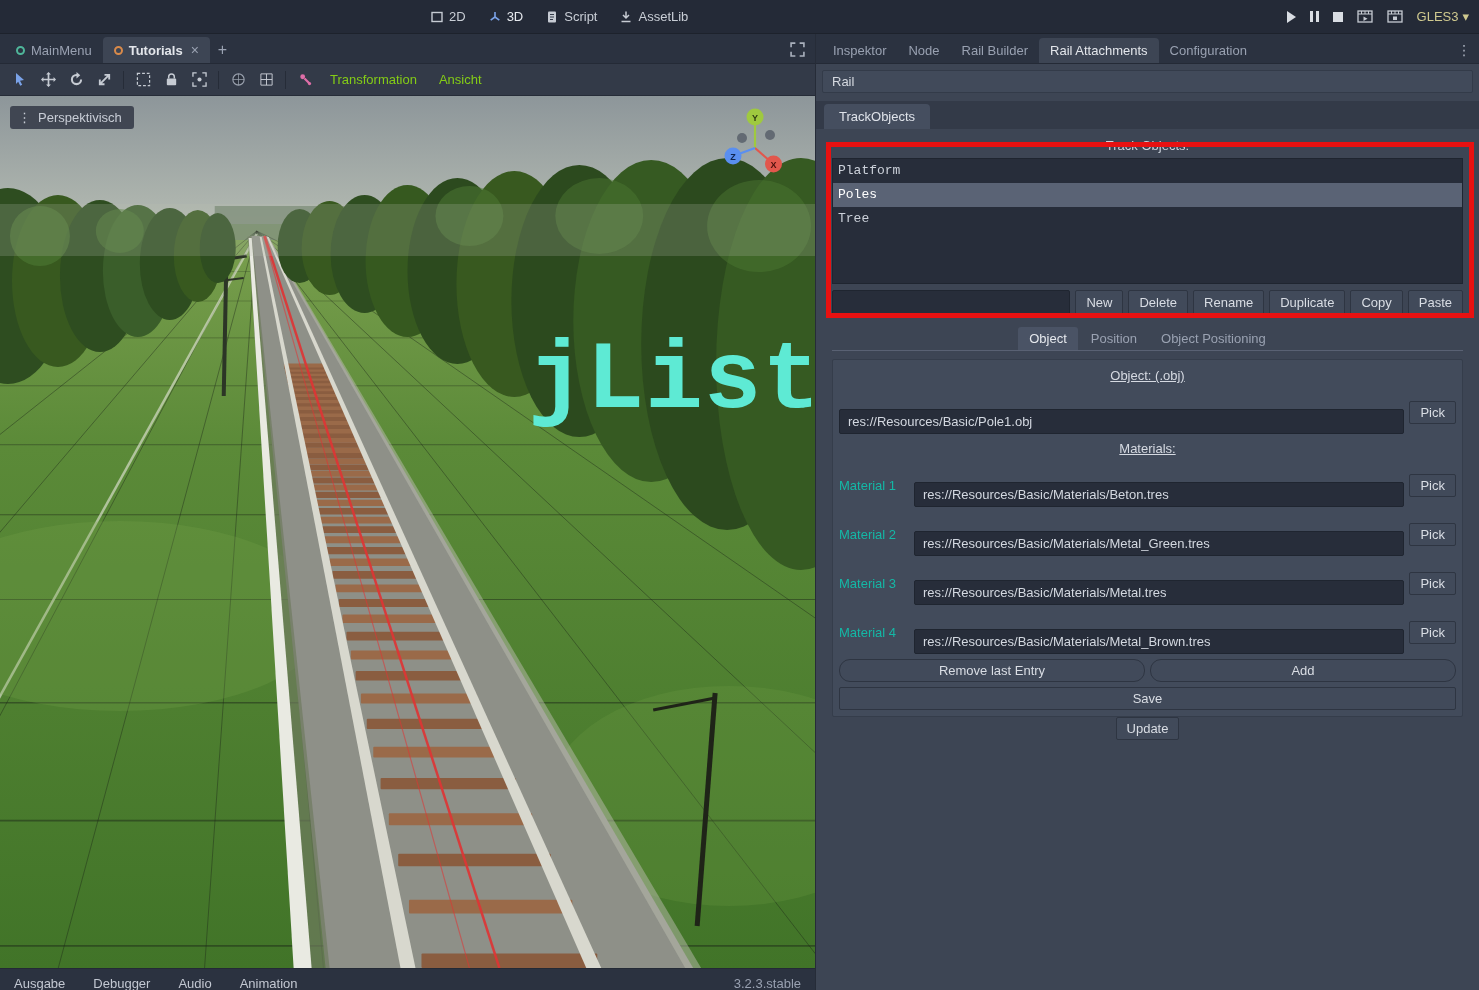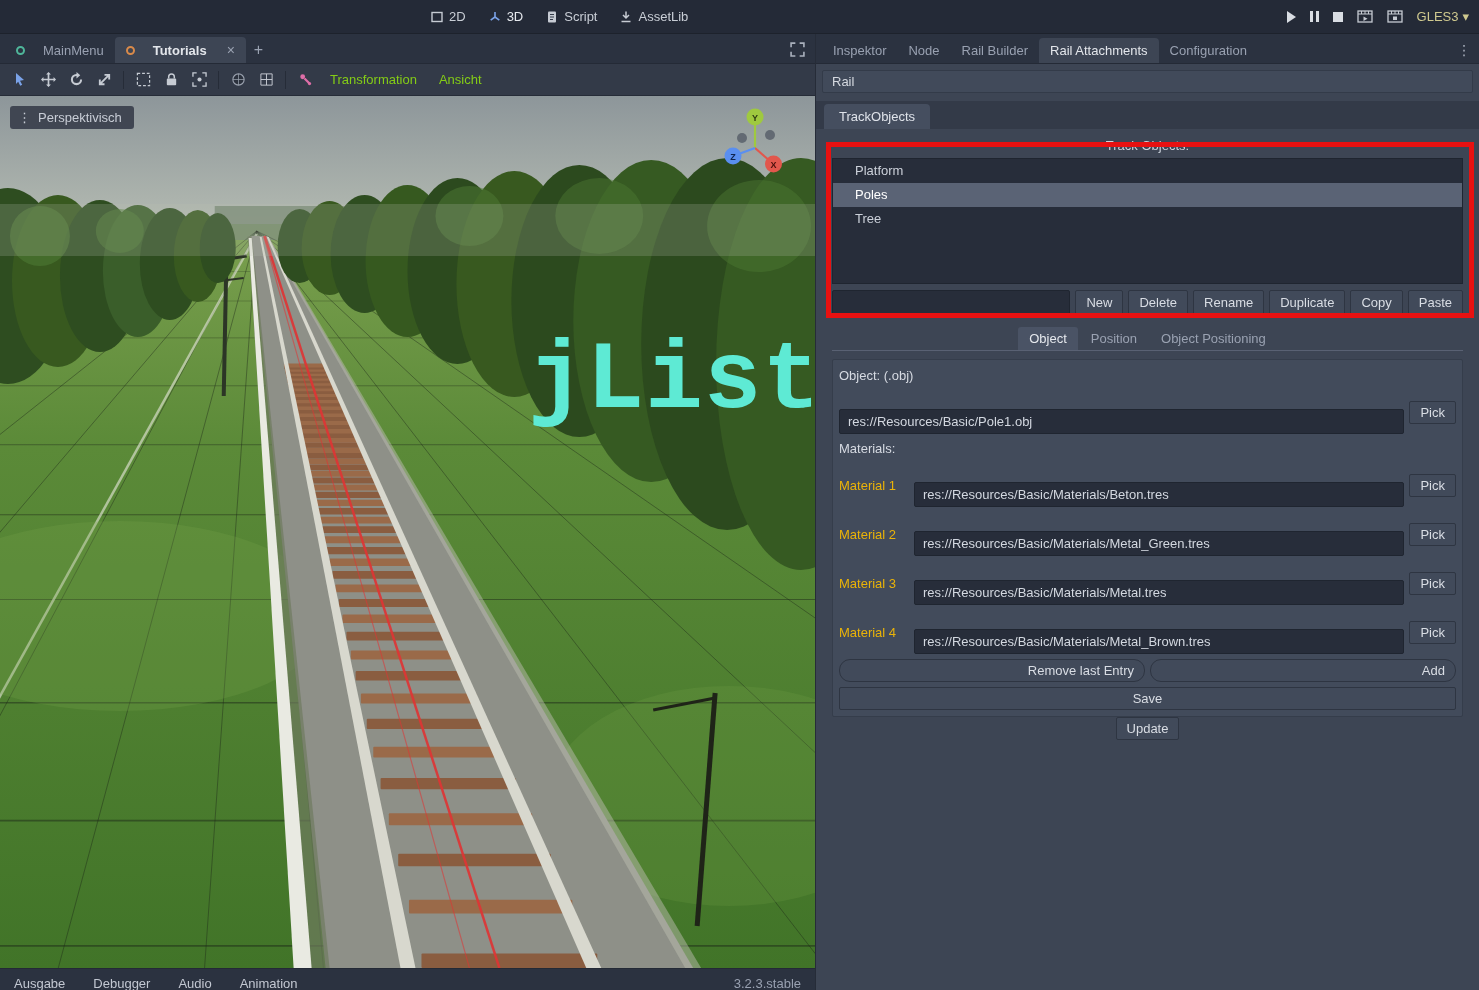--- a/index.html
+++ b/index.html
@@ -16,21 +16,21 @@
   .stop-ic { width:10px; height:10px; background:#d9dde3; }
   .renderer { color:#cfc98f; display:flex; gap:4px; align-items:center; }
 
   
   .main { display:flex; height:964px; }
   .left-col { width:816px; display:flex; flex-direction:column; border-right:1px solid #262c38; }
   .right-col { flex:1; display:flex; flex-direction:column; background:#3d4554; }
 
   
   .tabbar { height:30px; background:#2b3240; border-bottom:1px solid #242a36; display:flex; align-items:flex-end; padding-left:5px; }
-  .tab { display:flex; align-items:center; gap:18px; padding:5px 11px; color:#99a1b1; border-radius:4px 4px 0 0; cursor:default; }
+  .tab { display:flex; align-items:center; gap:6px; padding:5px 11px; color:#99a1b1; border-radius:4px 4px 0 0; cursor:default; }
   .tab.active { background:#3d4554; color:#e3e6eb; }
   .ring { width:9px; height:9px; border-radius:50%; border:2px solid #4fb69a; display:inline-block; }
   .ring.orange { border-color:#d98a4a; }
   .tab-close { color:#9aa2b2; font-size:14px; margin-left:2px; }
   .tab-plus { color:#9aa2b2; font-size:16px; padding:0 8px 4px; }
   .tabbar-spacer { flex:1; }
   .expand-ic { margin:0 10px 6px 0; }
 
   
   .vtoolbar { height:32px; background:#333a48; border-bottom:1px solid #262c38; display:flex; align-items:center; gap:4px; padding:0 8px; }
@@ -52,34 +52,34 @@
 
   
   .panel-tabbar { height:30px; background:#2b3240; border-bottom:1px solid #242a36; display:flex; align-items:flex-end; padding-left:6px; }
   .panel-menu-dots { margin:0 8px 5px auto; color:#aab1bd; font-size:14px; }
   .panel-body { flex:1; display:flex; flex-direction:column; padding-top:6px; overflow:hidden; }
   .rail-bar { margin:0 6px; background:#414a5a; border:1px solid #333b49; border-radius:2px; padding:3px 9px; color:#d5d9e0; }
   .sub-tabrow { margin-top:8px; background:#333a48; display:flex; align-items:flex-end; padding-left:8px; height:28px; }
   .sub-tab { background:#454e5f; border-radius:4px 4px 0 0; padding:5px 15px; color:#dfe3ea; }
   .track-label { text-align:center; margin:9px 0 5px; color:#ccd2db; }
   .obj-list { margin:0 16px; height:126px; background:#272d3a; border:1px solid #1f2530; overflow:hidden; }
-  .obj-row { height:24px; line-height:24px; padding:0 22px; color:#ccd1da; }
+  .obj-row { height:24px; line-height:24px; padding:0 5px; color:#ccd1da;font-family:Liberation Mono, monospace; }
   .obj-row.selected { background:#5a6375; color:#ffffff; }
   .list-actions { display:flex; gap:5px; margin:6px 16px 0; }
   .name-input { flex:1; background:#272d3a; border:1px solid #1f2530; border-radius:2px; height:25px; color:#d6dae2; padding:0 7px; font:inherit; }
   .btn { background:#414a5a; border:1px solid #2e3542; color:#d9dde4; padding:3px 10px; border-radius:2px; font:inherit; white-space:nowrap; cursor:default; }
   .obj-tabs { display:flex; justify-content:center; gap:2px; margin:12px 16px 0; border-bottom:1px solid #596173; }
   .obj-tab { padding:4px 11px; color:#9aa2b2; }
   .obj-tab.active { background:#4a5365; color:#e6e9ee; border-radius:3px 3px 0 0; }
   .section { margin:8px 16px 0; background:#424b5b; border:1px solid #353d4b; border-radius:2px; padding:6px; display:flex; flex-direction:column; gap:5px; }
-  .sec-header { color:#d6dae2; padding:2px 0; }
+  .sec-header { text-align:center; color:#d6dae2; padding:2px 0;text-decoration:underline; }
   .frow { display:flex; gap:5px; align-items:center; }
   .field { flex:1; background:#272d3a; border:1px solid #1f2530; border-radius:2px; height:25px; color:#d3d8e0; padding:0 8px; font:inherit;margin-top:19px; }
-  .mat-label { width:70px; color:#eab308; }
-  .half { flex:1; text-align:right;border-radius:11px; }
+  .mat-label { width:70px; color:#14b8a6; }
+  .half { flex:1; text-align:center;border-radius:11px; }
   .save-btn { width:100%; text-align:center; }
   .update-wrap { display:flex; justify-content:center; margin-top:0; }
 
   
   .annotation { position:absolute; left:826px; top:142px; width:648px; height:176px; border:5px solid #e81111; z-index:40; pointer-events:none; }
 </style>
 </head>
 <body>
 
 <div class="topbar">

